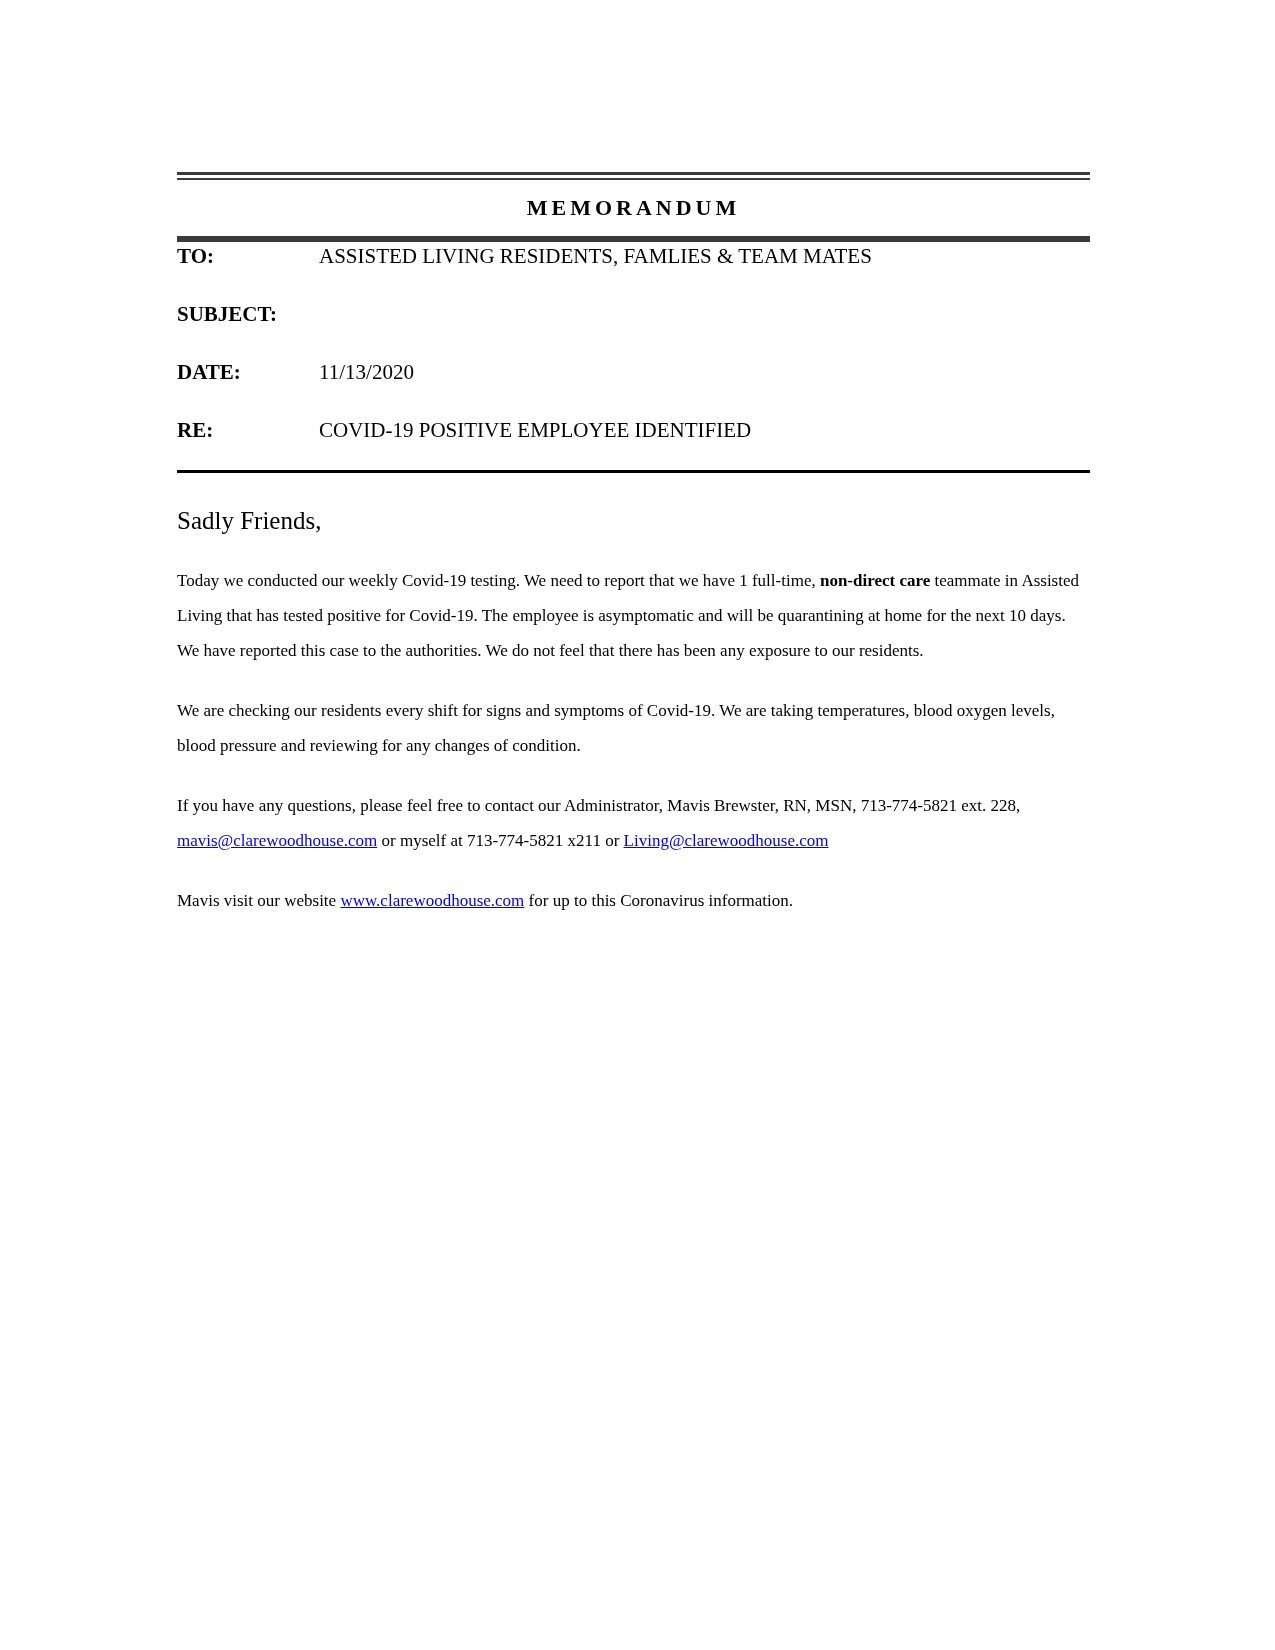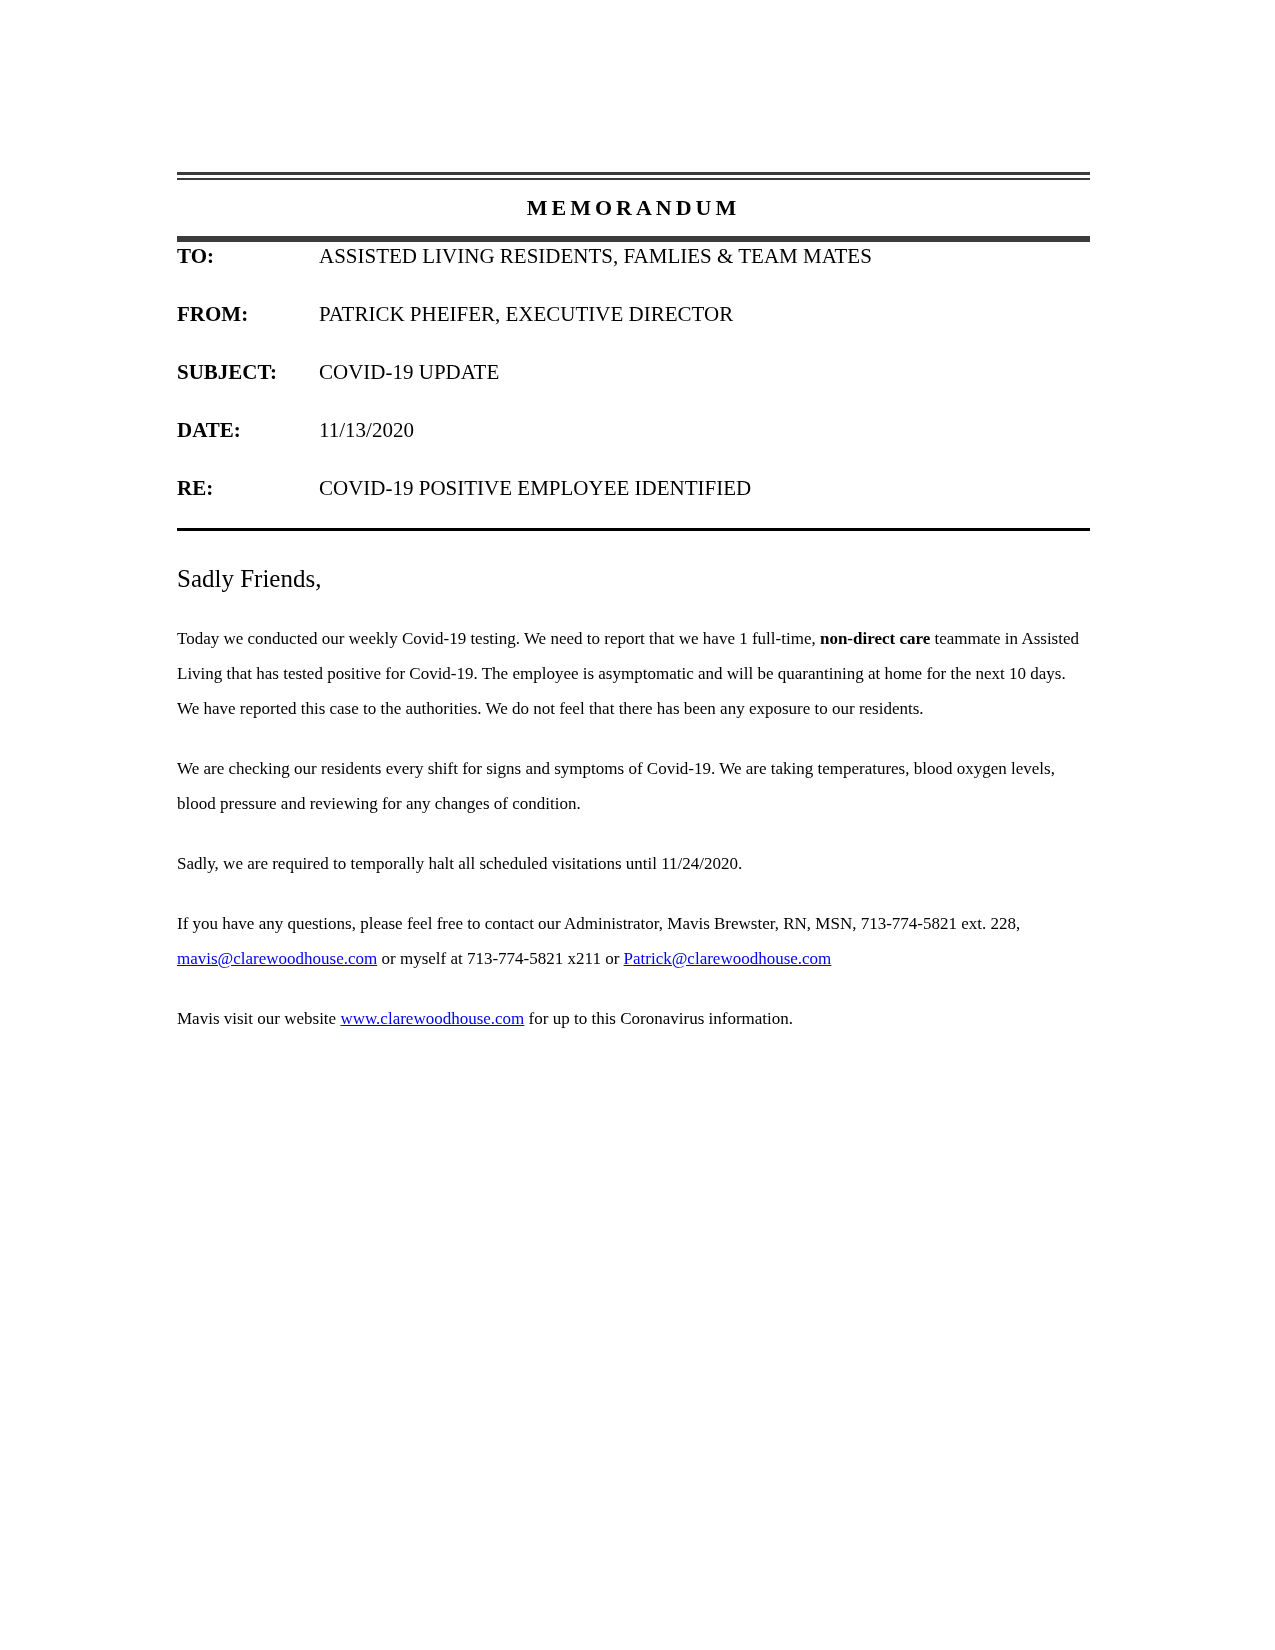--- a/index.html
+++ b/index.html
@@ -59,43 +59,37 @@
     <h1 class="memo-title">MEMORANDUM</h1>
 
     <div class="rule-thick"></div>
 
     <div class="fields" id="fields">
         <div class="field-row">
           <span class="field-label">TO:</span>
           <span class="field-value">ASSISTED LIVING RESIDENTS, FAMLIES &amp; TEAM MATES</span>
         </div>
         <div class="field-row">
-          <span class="field-label">FROM:</span>
-          <span class="field-value">PATRICK PHEIFER, EXECUTIVE DIRECTOR</span>
-        </div>
-        <div class="field-row">
           <span class="field-label">SUBJECT:</span>
-          <span class="field-value">COVID-19 UPDATE</span>
         </div>
         <div class="field-row">
           <span class="field-label">DATE:</span>
           <span class="field-value">11/13/2020</span>
         </div>
         <div class="field-row">
           <span class="field-label">RE:</span>
           <span class="field-value">COVID-19 POSITIVE EMPLOYEE IDENTIFIED</span>
         </div>
       </div>
 
     <div class="rule-divider"></div>
 
     <p class="salutation">Sadly Friends,</p>
 
     <div id="body">
         <p class="body-para"><span>Today we conducted our weekly Covid-19 testing. We need to report that we have 1 full-time, </span><span class="bold">non-direct care</span><span> teammate in Assisted Living that has tested positive for Covid-19.  The employee is asymptomatic and will be quarantining at home for the next 10 days.  We have reported this case to the authorities.  We do not feel that there has been any exposure to our residents.</span></p>
         <p class="body-para"><span>We are checking our residents every shift for signs and symptoms of Covid-19. We are taking temperatures, blood oxygen levels, blood pressure and reviewing for any changes of condition.</span></p>
-        <p class="body-para"><span>Sadly, we are required to temporally halt all scheduled visitations until 11/24/2020.</span></p>
-        <p class="body-para"><span>If you have any questions, please feel free to contact our Administrator, Mavis Brewster, RN, MSN, 713-774-5821 ext. 228, </span><a class="doc-link" href="#">mavis@clarewoodhouse.com</a><span> or myself at 713-774-5821 x211 or </span><a class="doc-link" href="#">Patrick@clarewoodhouse.com</a></p>
+        <p class="body-para"><span>If you have any questions, please feel free to contact our Administrator, Mavis Brewster, RN, MSN, 713-774-5821 ext. 228, </span><a class="doc-link" href="#">mavis@clarewoodhouse.com</a><span> or myself at 713-774-5821 x211 or </span><a class="doc-link" href="#">Living@clarewoodhouse.com</a></p>
         <p class="body-para"><span>Mavis visit our website </span><a class="doc-link" href="#">www.clarewoodhouse.com</a><span> for up to this Coronavirus information.</span></p>
       </div>
 
   </div>
 </div>
 
 </body></html>

